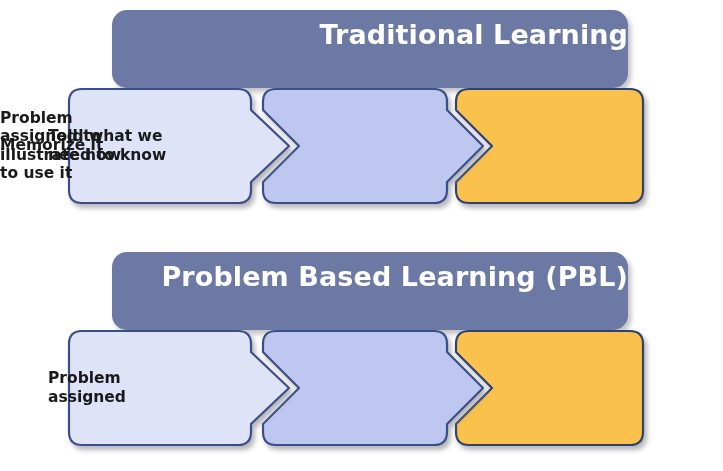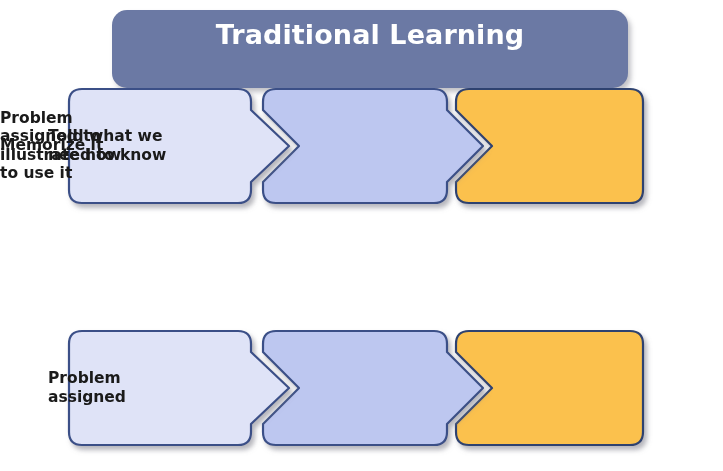--- a/index.html
+++ b/index.html
@@ -37,21 +37,21 @@
     top: 10px;
     border-radius: 15px;
     background: #6b79a4;
     box-shadow: 3px 4px 5px rgba(120,120,130,0.45);
     z-index: 1;
   }
   .banner-label {
     position: absolute;
     left: 0; right: 0;
     top: 9px;
-    text-align: center;
+    text-align: right;
     color: #ffffff;
     font-size: 27px;
     font-weight: bold;
     letter-spacing: 0.1px;
     white-space: nowrap;
   }
 
   
   .row {
     position: absolute;
@@ -151,20 +151,23 @@
       <div class="chev-text step3-text">Problem
 assigned to
 illustrate how
 to use it</div>
 
     </div>
   </div>
 
   <div class="section section-bottom">
 
+    <div class="banner">
+      <div class="banner-label">Problem Based Learning (PBL)</div>
+    </div>
 
     <div class="row">
 
       <div class="chev step1">
         <svg width="222" height="125" viewBox="0 0 222 125">
           <defs>
             <filter id="sh4" x="-30%" y="-30%" width="180%" height="180%">
               <feDropShadow dx="3" dy="4" stdDeviation="2.6" flood-color="#7a7a85" flood-opacity="0.55"></feDropShadow>
             </filter>
           </defs>

